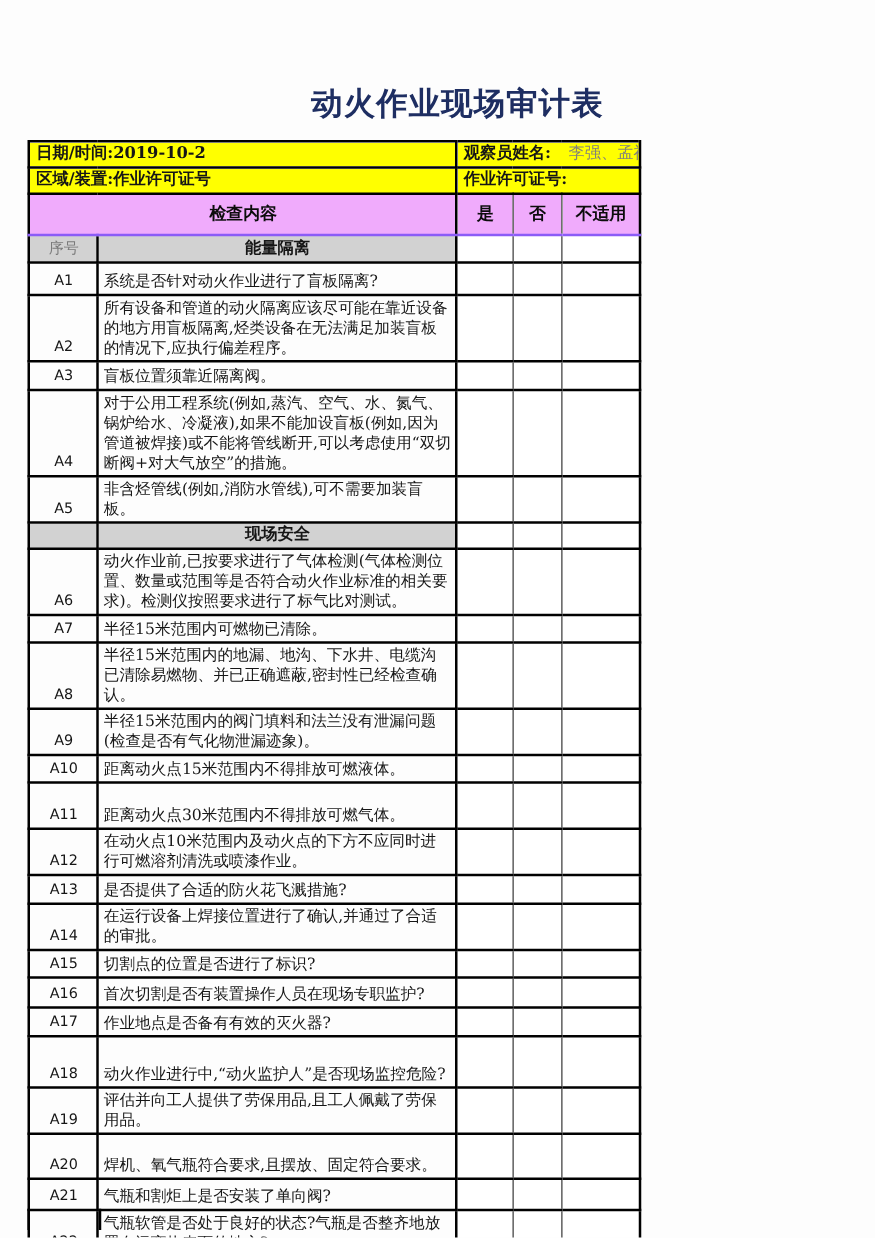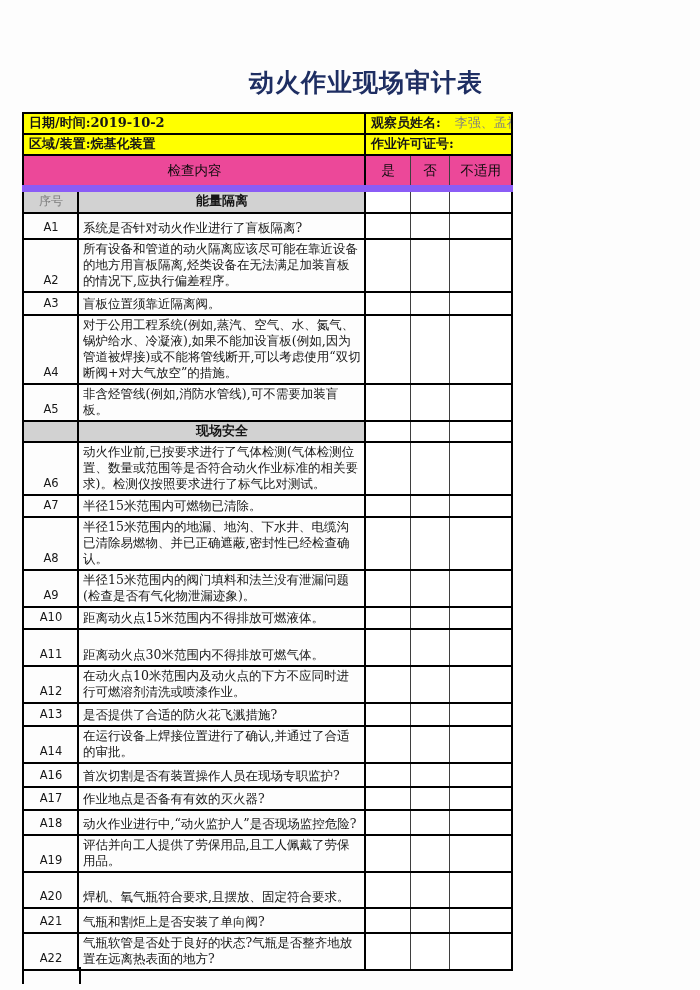--- a/index.html
+++ b/index.html
@@ -42,23 +42,23 @@
   tr.info td{
     background:#ffff00;font-weight:bold;font-size:13px;
     vertical-align:middle;white-space:nowrap;
     border-left:2.5px solid #000;border-right:2.5px solid #000;
     padding-left:5px;
   }
   tr.info td .val{margin-left:0;}
   tr.info td .val.muted{color:#83837a;font-weight:normal;margin-left:14px;}
   
   tr.head td{
-    background:#ec4899;font-weight:normal;font-size:13.5px;
+    background:#f0abfc;font-weight:bold;font-size:13.5px;
     text-align:center;vertical-align:middle;color:#0c0c0c;
-    border-bottom:7px solid #8b5cf6;
+    border-bottom:2px solid #8b5cf6;
   }
   tr.head td.c1m{border-left:2.5px solid #000;border-right:2.5px solid #000;}
   
   tr.section td.c0, tr.section td.c1{background:#d2d2d2;}
   tr.section td.c1{font-weight:bold;text-align:center;vertical-align:middle;font-size:13px;margin-left:15px;}
   tr.section td.c0{color:#7a7a7a;font-family:"DejaVu Serif","Liberation Serif",serif;
                    font-size:12px;vertical-align:middle;}
   
   .stub{
     position:absolute;left:22px;top:0;height:17px;width:55px;
@@ -83,21 +83,21 @@
       <tr class="info" style="height:20px">
     <td colspan="2">
       <span>日期/时间:</span><span class="val">2019-10-2</span>
     </td>
     <td colspan="3">
       <span>观察员姓名:</span><span class="val muted">李强、孟祥</span>
     </td>
   </tr>
   <tr class="info" style="height:20px">
     <td colspan="2">
-      <span>区域/装置:</span><span class="val">烷基化装置</span>
+      <span>区域/装置:</span><span class="val">作业许可证号</span>
     </td>
     <td colspan="3">
       <span>作业许可证号:</span><span class="val"></span>
     </td>
   </tr>
 
   <tr class="head" style="height:33px">
     <td colspan="2" class="c1m">检查内容</td>
     <td class="c2">是</td>
     <td class="c3">否</td>
@@ -212,35 +212,42 @@
     <td class="c3 chk"></td>
     <td class="c4 chk"></td>
   </tr>
   <tr style="height:30px">
     <td class="c0">A14</td>
     <td class="c1">在运行设备上焊接位置进行了确认,并通过了合适的审批。</td>
     <td class="c2 chk"></td>
     <td class="c3 chk"></td>
     <td class="c4 chk"></td>
   </tr>
+  <tr style="height:21px">
+    <td class="c0">A15</td>
+    <td class="c1">切割点的位置是否进行了标识?</td>
+    <td class="c2 chk"></td>
+    <td class="c3 chk"></td>
+    <td class="c4 chk"></td>
+  </tr>
   <tr style="height:24px">
     <td class="c0">A16</td>
     <td class="c1">首次切割是否有装置操作人员在现场专职监护?</td>
     <td class="c2 chk"></td>
     <td class="c3 chk"></td>
     <td class="c4 chk"></td>
   </tr>
   <tr style="height:23px">
     <td class="c0">A17</td>
     <td class="c1">作业地点是否备有有效的灭火器?</td>
     <td class="c2 chk"></td>
     <td class="c3 chk"></td>
     <td class="c4 chk"></td>
   </tr>
-  <tr style="height:25px">
+  <tr style="height:41px">
     <td class="c0">A18</td>
     <td class="c1">动火作业进行中,“动火监护人”是否现场监控危险?</td>
     <td class="c2 chk"></td>
     <td class="c3 chk"></td>
     <td class="c4 chk"></td>
   </tr>
   <tr style="height:20px">
     <td class="c0">A19</td>
     <td class="c1">评估并向工人提供了劳保用品,且工人佩戴了劳保用品。</td>
     <td class="c2 chk"></td>

